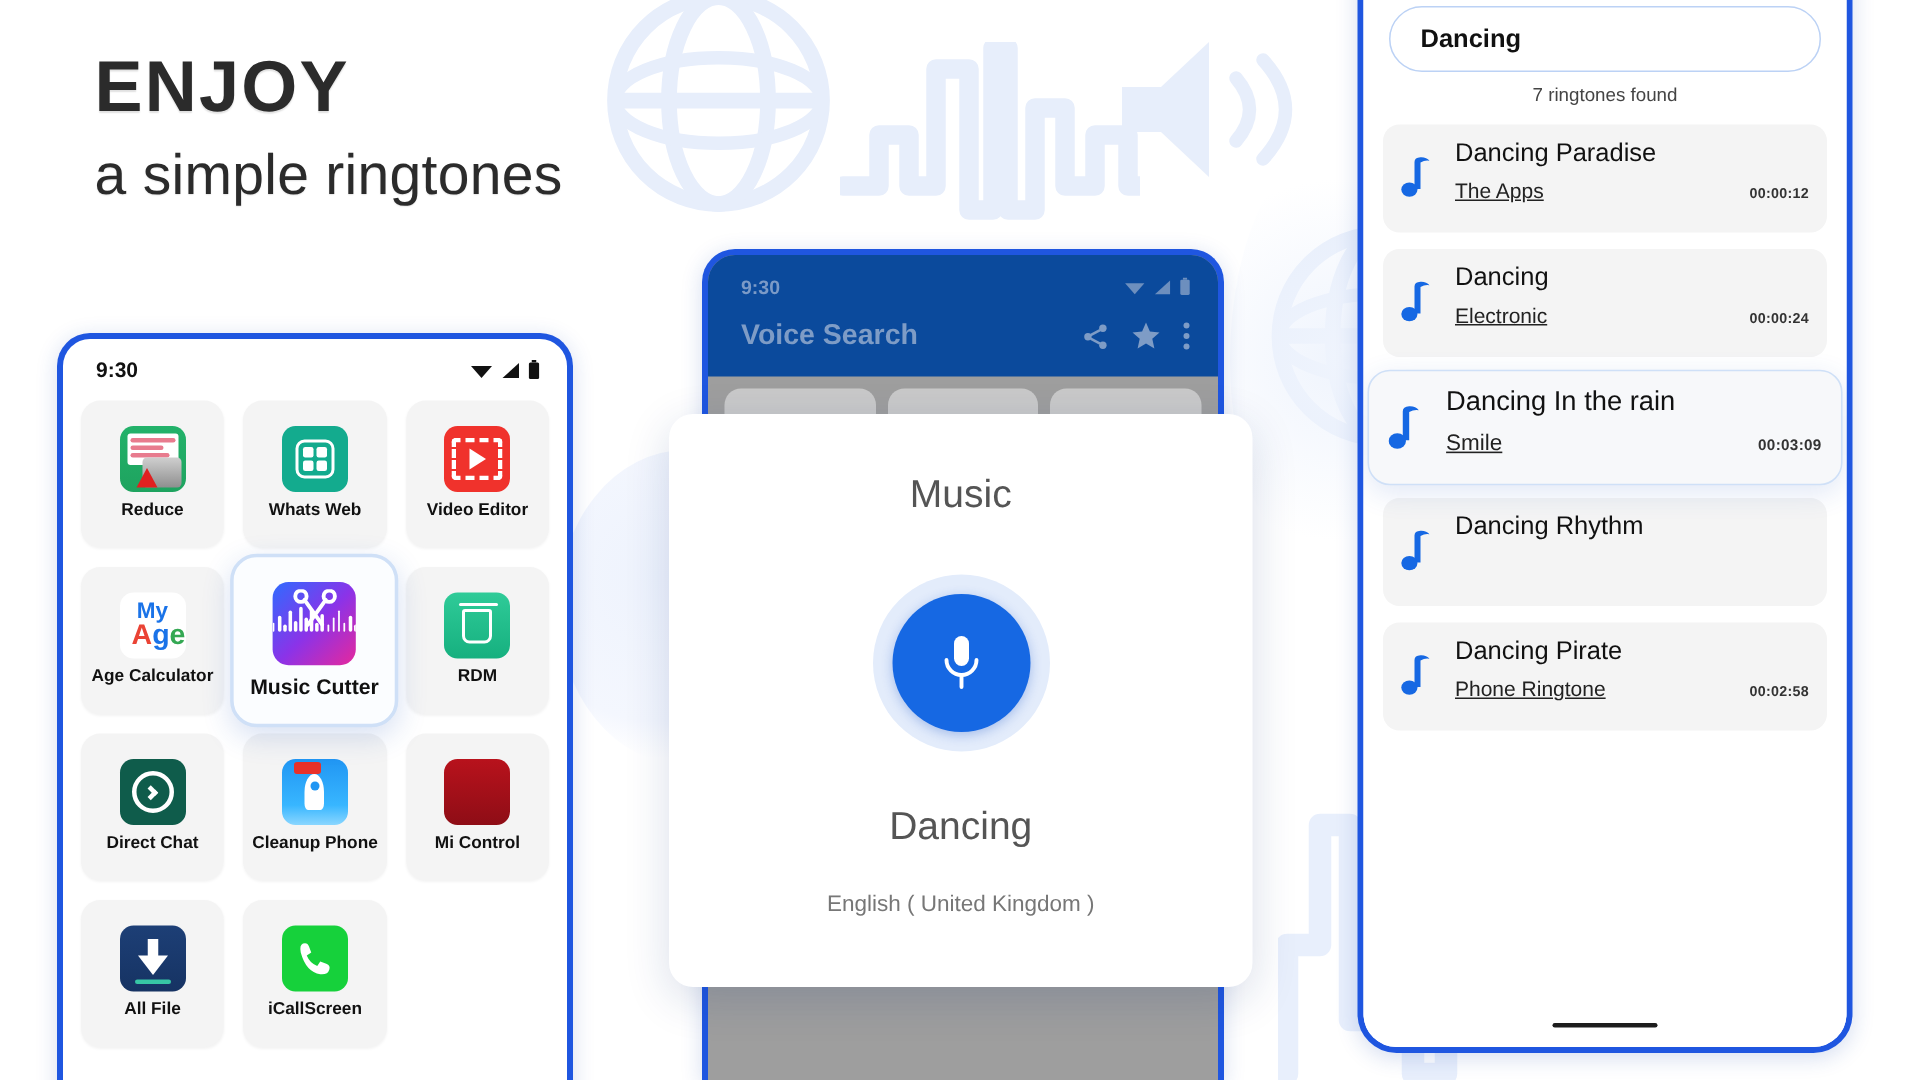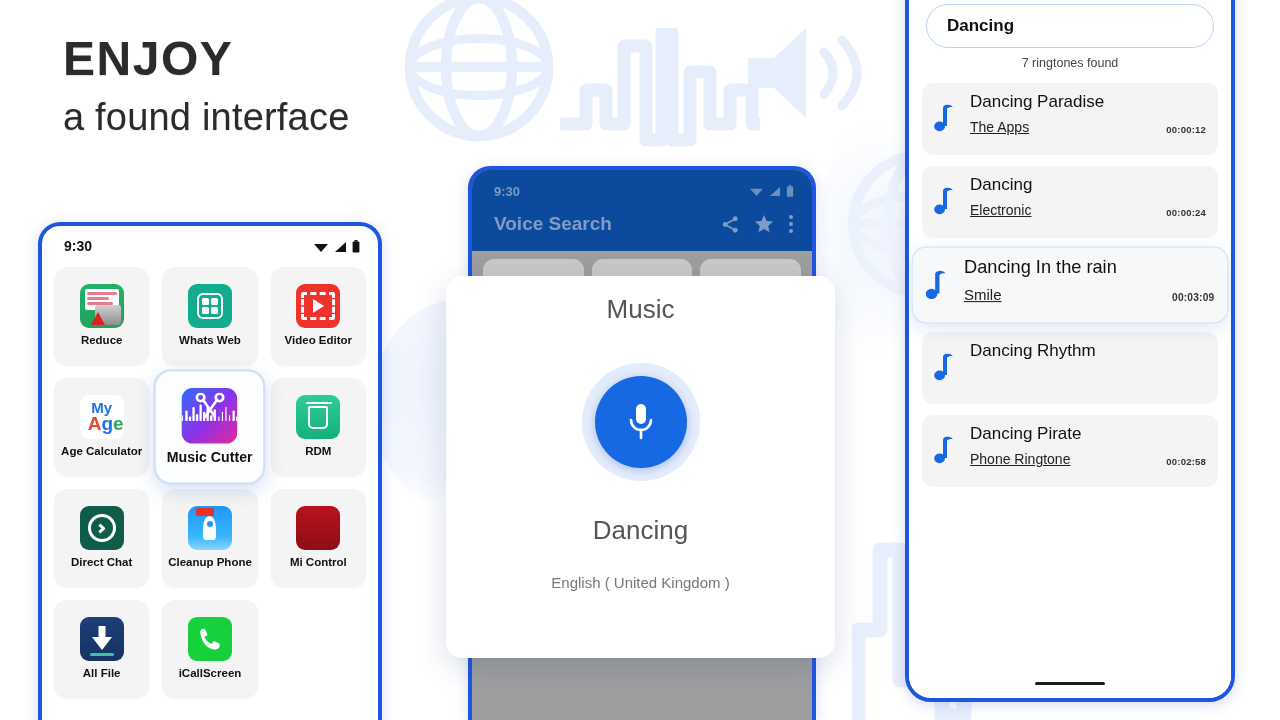--- a/index.html
+++ b/index.html
@@ -159,21 +159,21 @@
   .ico-vrec .dot { width:7px;height:7px;border-radius:50%;background:#d01f1f; }
   .ico-stat { background:#0f6b5c; display:flex; align-items:center; justify-content:center; }
   .ico-stat .o { width:26px;height:26px;border:3px solid #fff;border-radius:7px;
                  display:flex;align-items:flex-end;justify-content:center;padding-bottom:3px; }
   .ico-stat .o i { width:14px;height:4px;background:#fff;border-radius:2px; }
 
   
   #voice-dialog { position:absolute; left:446px; top:276px; width:389px; height:382px;
                   background:#fff; border-radius:16px; box-shadow:0 8px 30px rgba(20,50,120,.16);
                   display:flex; flex-direction:column; align-items:center; z-index:20; }
-  #voice-dialog .vtitle { font-size:26px; color:#555; margin-top:18px; }
+  #voice-dialog .vtitle { font-size:26px; color:#555; margin-top:38px; }
   .micwrap { margin-top:38px; width:118px; height:118px; border-radius:50%; background:#e3ecfb;
              display:flex; align-items:center; justify-content:center; }
   .micbtn { width:92px; height:92px; border-radius:50%; background:#1668e3;
             display:flex; align-items:center; justify-content:center;
             box-shadow:0 2px 8px rgba(20,80,200,.3); }
   #voice-dialog .vword { font-size:26px; color:#555; margin-top:34px; }
   #voice-dialog .vlang { font-size:15px; color:#777; margin-top:28px; }
 
   
   #phone-right { left:905px; top:-38px; width:330px; height:740px; border-radius:26px;
@@ -227,21 +227,21 @@
     <path d="M6 236 V150 h22 V70 h20 V200 h22 V36 h20 V236 h22 V110 h22 V186 h24 V120" fill="none" stroke="#e3ecfc" stroke-width="15" stroke-linejoin="round" stroke-linecap="round"></path>
   </svg>
   <svg class="bgdeco bg-speaker" viewBox="0 0 130 110">
     <path d="M8 40 H34 L66 10 V100 L34 70 H8 Z" fill="#e7eefb"></path>
     <path d="M84 34 q18 21 0 42" fill="none" stroke="#e7eefb" stroke-width="9" stroke-linecap="round"></path>
     <path d="M102 22 q30 33 0 66" fill="none" stroke="#e7eefb" stroke-width="9" stroke-linecap="round"></path>
   </svg>
 
   <div class="headline">
     <div class="l1">ENJOY</div>
-    <div class="l2">a found interface</div>
+    <div class="l2">a simple ringtones</div>
   </div>
 
   <div class="phone" id="phone-left">
     <div class="statusbar">
       <span class="clock">9:30</span>
       <span class="status-icons">
         <svg width="16" height="12" viewBox="0 0 16 12">
             <path d="M1 3 L15 3 L8 11 Z" fill="#111"></path>
           </svg>
         <svg width="13" height="12" viewBox="0 0 13 12">

